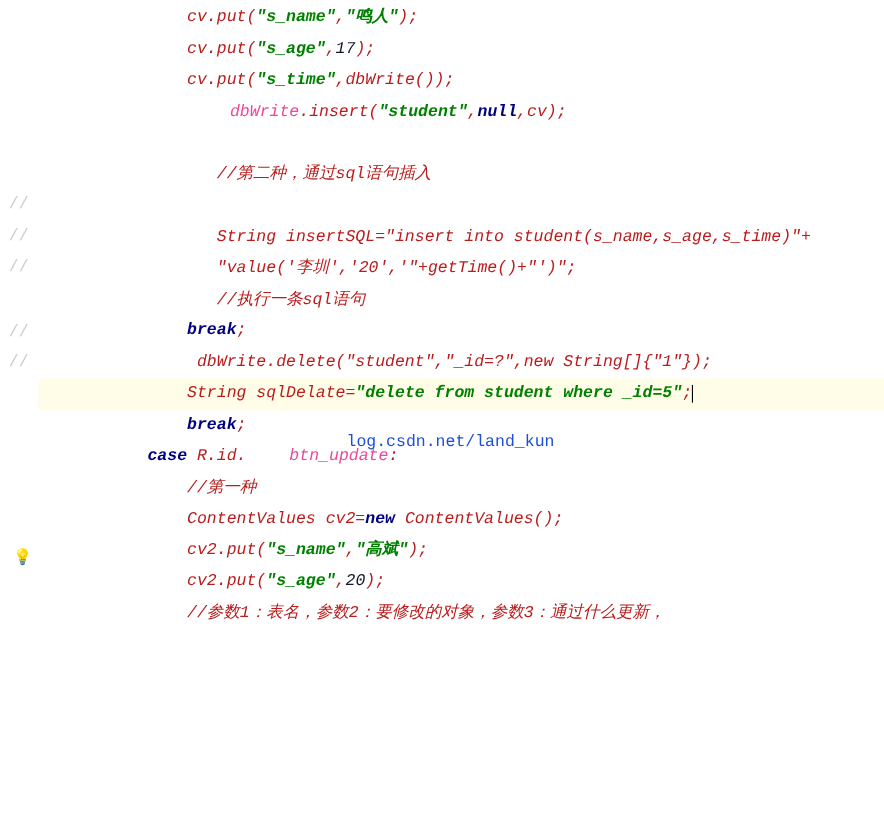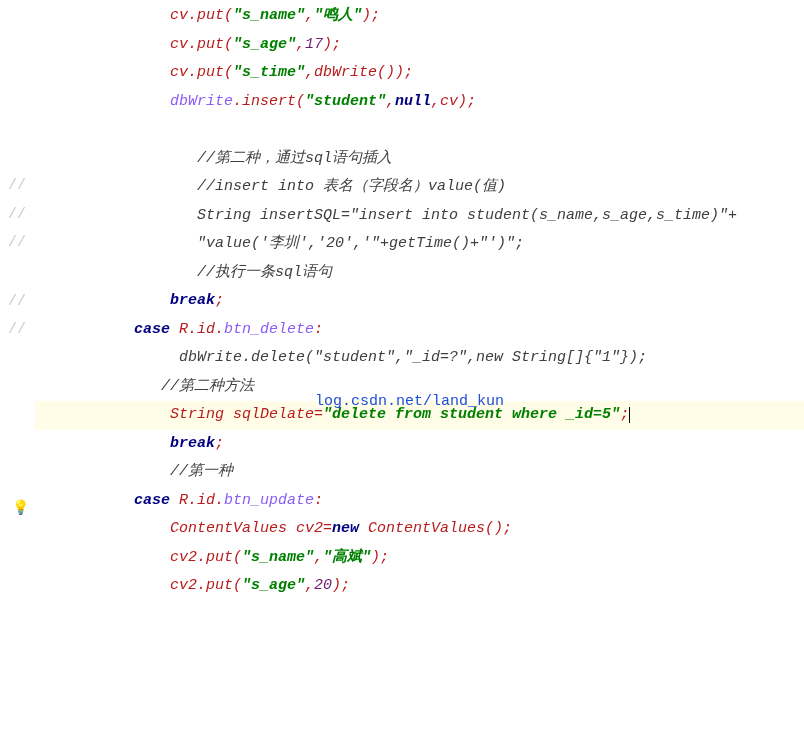--- a/index.html
+++ b/index.html
@@ -44,24 +44,24 @@
       display: block;
       width: 100%;
     }
     .cursor {
       border-left: 1px solid #000;
       display: inline-block;
       height: 1.1em;
       vertical-align: text-bottom;
     }
     .kw-blue { color: #000080; font-weight: bold; font-style: italic; }
-    .kw-purple { color: #8b5cf6; font-style: italic; }
+    .kw-purple { color: #ec4899; font-style: italic; margin-left: 39px; }
     .str-green { color: #008000; font-weight: bold; }
-    .num-blue { color: #701a75; }
-    .comment-gray { color: #404040; font-style: italic; }
+    .num-blue { color: #0f172a; }
+    .comment-gray { color: #b91c1c; font-style: italic; }
     .plain { color: #b91c1c; }
     .watermark {
       position: absolute;
       color: #1d4ed8;
       font-size: 15px;
       left: 280px;
       top: 388px;
       font-style: normal;
       pointer-events: none;
     }
@@ -93,41 +93,40 @@
 
     <div class="line"><span class="plain">               </span><span class="plain">cv.put(</span><span class="str-green">"s_age"</span><span class="plain">,</span><span class="num-blue">17</span><span class="plain">);</span></div>
 
     <div class="line"><span class="plain">               </span><span class="plain">cv.put(</span><span class="str-green">"s_time"</span><span class="plain">,dbWrite());</span></div>
 
     <div class="line"><span class="plain">               </span><span class="kw-purple">dbWrite</span><span class="plain">.insert(</span><span class="str-green">"student"</span><span class="plain">,</span><span class="kw-blue">null</span><span class="plain">,cv);</span></div>
 
     <div class="line">&nbsp;</div>
 
     <div class="line"><span class="plain">                  </span><span class="comment-gray">//第二种，通过sql语句插入</span></div>
-    <div class="line"><span class="plain">                  </span><span class="comment-gray">//insert into 表名（字段名）value(值)</span></div>
+    <div class="line"><span class="plain">                  </span></div>
     <div class="line"><span class="plain">                  </span><span class="comment-gray">String insertSQL="insert into student(s_name,s_age,s_time)"+</span></div>
     <div class="line"><span class="plain">                  </span><span class="comment-gray">"value('李圳','20','"+getTime()+"')";</span></div>
     <div class="line"><span class="plain">                  </span><span class="comment-gray">//执行一条sql语句</span></div>
 
     <div class="line"><span class="plain">               </span><span class="kw-blue">break</span><span class="plain">;</span></div>
 
-    <div class="line"><span class="plain">           </span><span class="kw-blue">case</span><span class="plain"> R.id.</span><span class="kw-purple">btn_delete</span><span class="plain">:</span></div>
 
     <div class="line"><span class="plain">              </span><span class="comment-gray">  dbWrite.delete("student","_id=?",new String[]{"1"});</span></div>
-    <div class="line"><span class="plain">              </span><span class="comment-gray">//第二种方法</span></div>
 
     <div class="line highlight-line"><span class="plain">               </span><span class="plain">String sqlDelate=</span><span class="str-green">"delete from student where _id=5"</span><span class="plain">;</span><span class="cursor"></span></div>
 
 
     <div class="line"><span class="plain">               </span><span class="kw-blue">break</span><span class="plain">;</span></div>
 
+    <div class="line"><span class="plain">           </span><span class="kw-blue">case</span><span class="plain"> R.id.</span><span class="kw-purple">btn_update</span><span class="plain">:</span></div>
+
     <div class="line"><span class="plain">               </span><span class="comment-gray">//第一种</span></div>
-
-    <div class="line"><span class="plain">           </span><span class="kw-blue">case</span><span class="plain"> R.id.</span><span class="kw-purple">btn_update</span><span class="plain">:</span></div>
 
     <div class="line"><span class="plain">               </span><span class="plain">ContentValues cv2=</span><span class="kw-blue">new</span><span class="plain"> ContentValues();</span></div>
 
     <div class="line"><span class="plain">               </span><span class="plain">cv2.put(</span><span class="str-green">"s_name"</span><span class="plain">,</span><span class="str-green">"高斌"</span><span class="plain">);</span></div>
 
     <div class="line"><span class="plain">               </span><span class="plain">cv2.put(</span><span class="str-green">"s_age"</span><span class="plain">,</span><span class="num-blue">20</span><span class="plain">);</span></div>
 
+    <div class="line"><span class="plain">               </span><span class="comment-gray">//参数1：表名，参数2：要修改的对象，参数3：通过什么更新，</span></div>
   </div>
 </div>
 
 </body></html>

